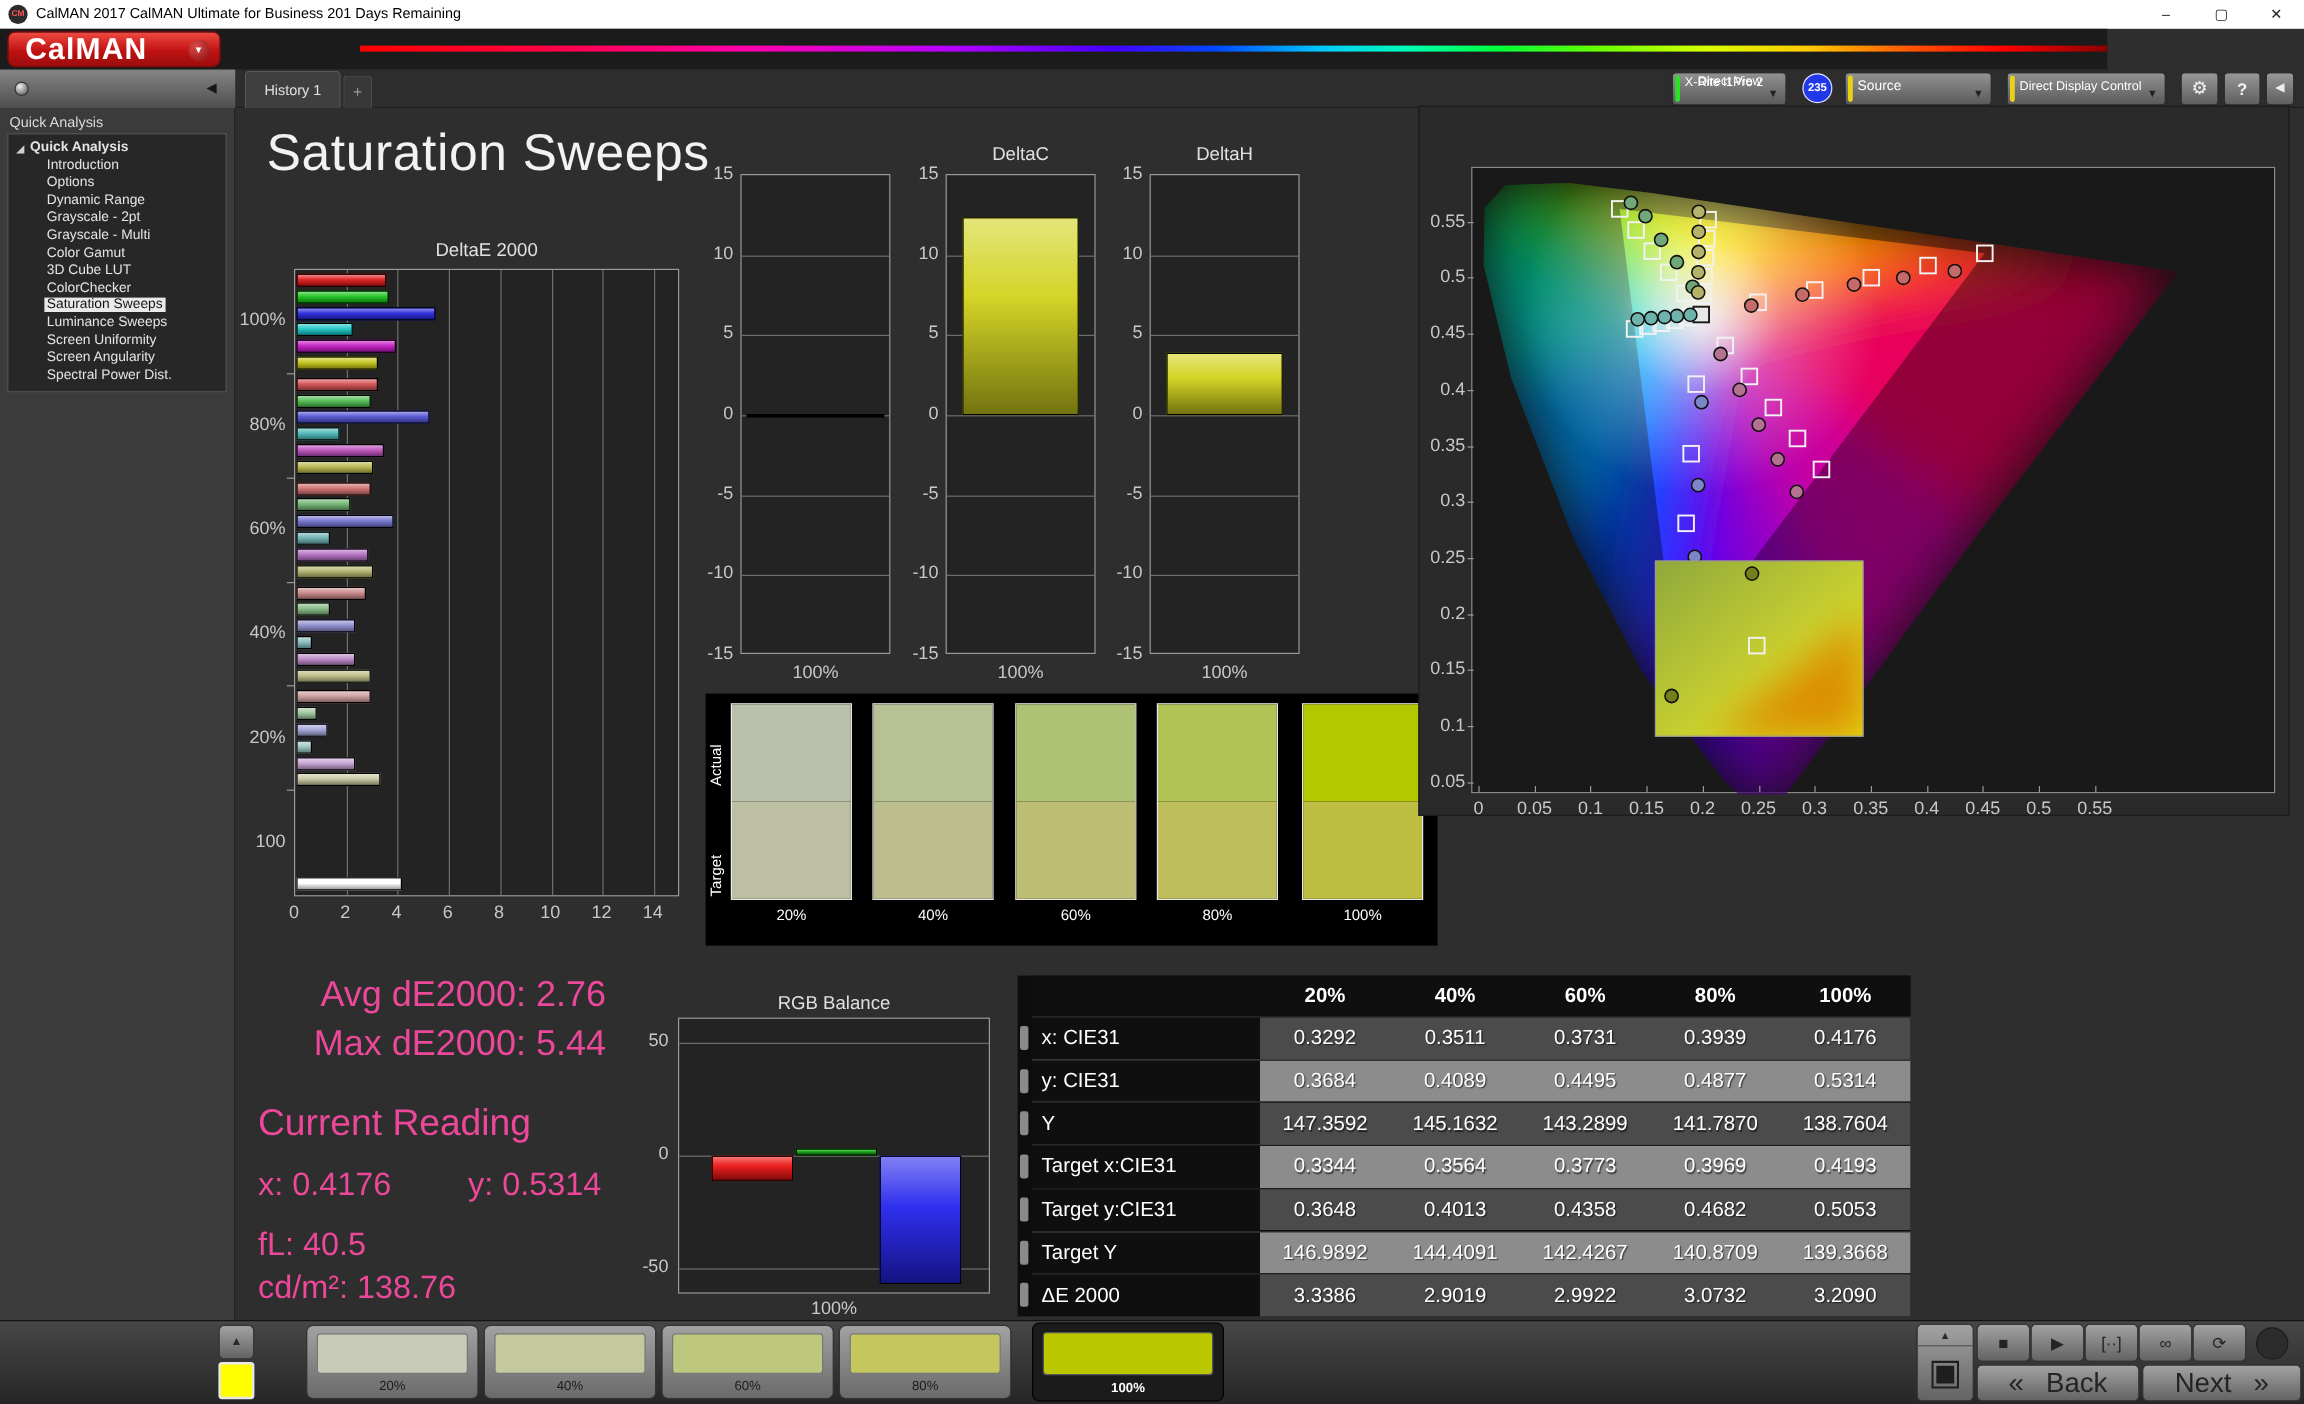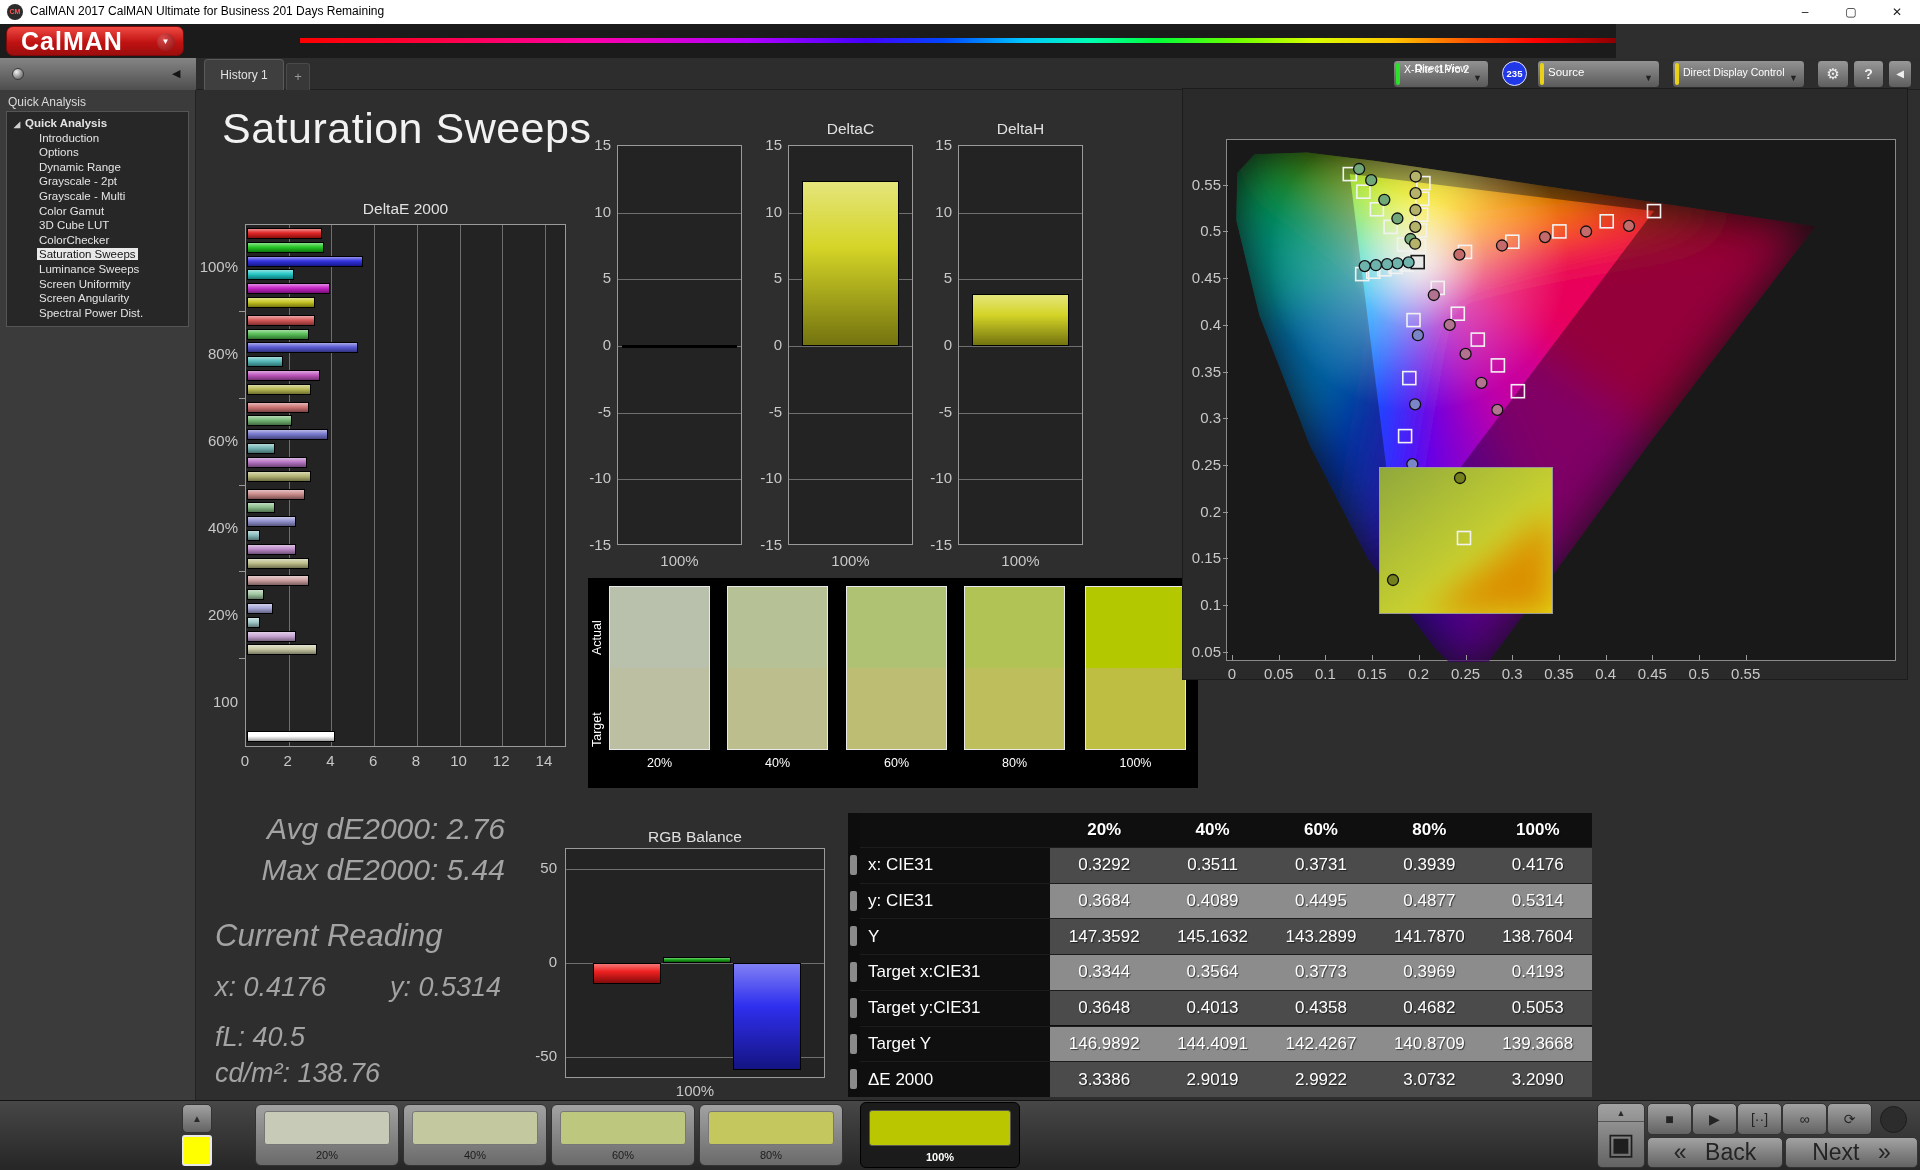--- a/index.html
+++ b/index.html
@@ -8,21 +8,21 @@
   #app { position:relative; width:1920px; height:1170px; overflow:hidden; background:#2e2e2e; }
 
   
   #titlebar { position:absolute; left:0; top:0; width:1920px; height:24px; background:#ffffff; }
   #title-icon { position:absolute; left:7px; top:4px; width:16px; height:16px; border-radius:50%;
     background:#2b2b2b; color:#ff5555; font-size:7px; font-weight:bold; text-align:center; line-height:16px; }
   #title-text { position:absolute; left:30px; top:4px; font-size:12px; color:#000; }
   .winbtn { position:absolute; top:0; width:46px; height:24px; text-align:center; line-height:24px;
     font-size:12px; color:#222; }
 
-  #appbar { position:absolute; left:0; top:24px; width:1616px; height:34px; background:#1b1b1b; }
+  #appbar { position:absolute; left:0; top:24px; width:1756px; height:34px; background:#1b1b1b; }
   #calman-logo { position:absolute; left:6px; top:2px; width:178px; height:30px; border-radius:7px;
     background:linear-gradient(#ef4a42,#c01212 55%,#9c0d0d); border:1px solid #7d0a0a;
     color:#fff; font-weight:bold; font-size:25px; line-height:28px; padding-left:14px; letter-spacing:1px; }
   #logo-caret { position:absolute; right:8px; top:6px; width:18px; height:18px; border-radius:50%;
     background:radial-gradient(circle at 35% 30%, #d94a4a, #8c0d0d); color:#fff; font-size:8px;
     text-align:center; line-height:18px; }
   #spectrum { position:absolute; left:300px; top:14px; right:0; height:5px;
     background:linear-gradient(90deg,#ff0000 0%,#ff0040 10%,#ff00a8 22%,#b400ff 34%,#4400ff 43%,
       #0048ff 49%,#00c8ff 55%,#00ffb4 60%,#00ff3c 65%,#6aff00 71%,#d8ff00 77%,#ffc800 83%,
       #ff5000 89%,#ff0000 94%,#8c0000 100%); }
@@ -75,21 +75,21 @@
   .tick { position:absolute; background:#9a9a9a; }
 
   
   #swpanel { position:absolute; left:588px; top:578px; width:610px; height:210px; background:#000; }
   .vlabel { position:absolute; left:2px; width:16px; color:#fff; font-size:12.5px;
     writing-mode:vertical-rl; transform:rotate(180deg); text-align:center; }
   .swbox { position:absolute; top:8px; width:101px; height:164px; border:1px solid #e8e8e8; }
   .swlab { position:absolute; top:178px; width:101px; text-align:center; color:#fff; font-size:12.5px; }
 
   
-  .sumline { position:absolute; color:#a3a3a3;font-style:italic; }
+  .sumline { position:absolute; color:#ec4899; }
 
   
   #table { position:absolute; left:848px; top:813px; width:744px; height:284px; background:#0d0d0d; }
   .trow { position:absolute; left:12px; right:0; display:flex; }
   .tlabel { width:190px; background:#0f0f0f; color:#fff; font-size:17px; padding-left:8px;
     display:flex; align-items:center; }
   .tcell { width:108.4px; color:#fff; font-size:17px; display:flex; align-items:center;
     justify-content:center; text-shadow:1px 1px 1px rgba(0,0,0,.6); }
   .rmark { position:absolute; left:2px; width:7px; height:20px; background:#8a8a8a; border-radius:2px; }
 

